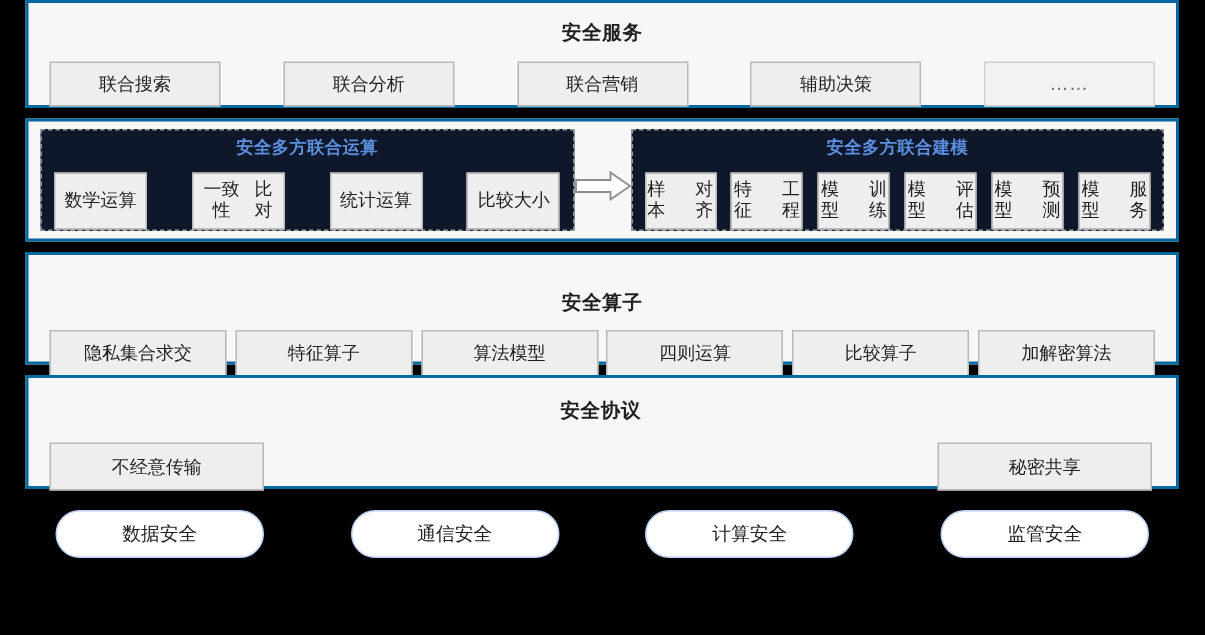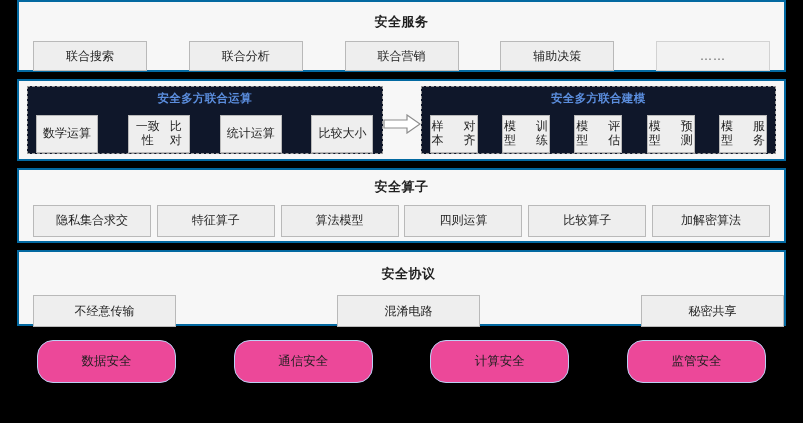--- a/index.html
+++ b/index.html
@@ -117,45 +117,45 @@
     flex: 1;
     display: flex;
     align-items: center;
     justify-content: center;
     position: relative;
     top: 4px;
   }
   .arrow-svg { display: block; }
 
   
-  #panel-operators { height: 75px; margin-top: 7px; padding: 4px 14px 0 14px; }
+  #panel-operators { height: 75px; margin-top: 7px; padding: 19px 14px 0 14px; }
   #panel-operators .panel-title { margin: 4px 0 12px 0; }
   #panel-operators .chip-row { height: 25px; }
   #panel-operators .chip { height: 32px; width: 118px; }
 
   
-  #panel-protocols { height: 76px; margin-top: 7px; padding: 8px 0 0 14px; }
+  #panel-protocols { height: 76px; margin-top: 7px; padding: 8px 16px 0 14px; }
   #panel-protocols .panel-title { margin: 5px 0 12px 0; }
   #panel-protocols .chip-row { height: 32px; }
   #panel-protocols .chip { height: 32px; width: 143px; }
 
   
   #pill-row {
     margin-top: 14px;
     display: flex;
     justify-content: space-between;
     align-items: center;
     padding: 0 20px;
     box-sizing: border-box;
   }
   .pill {
     width: 139px;
-    height: 43px;
+    height: 32px;
     border-radius: 16px;
-    background: #ec4899;
+    background: #ffffff;
     border: 1px solid #b9d0f4;
     box-sizing: border-box;
     display: flex;
     align-items: center;
     justify-content: center;
     font-size: 12.5px;
     color: #1f1f1f;
   }
 </style>
 </head>
@@ -203,20 +203,24 @@
         <path d="M1 6 H24 V1 L37 10 L24 19 V14 H1 Z" fill="#ffffff" stroke="#8d8d8d" stroke-width="1.2" stroke-linejoin="miter"></path>
       </svg>
     </div>
 
     <div class="dashed-group" id="group-model">
       <div class="dashed-title">安全多方联合建模</div>
       <div class="chip-row">
         <div class="chip">
           <span>样本</span>
           <span>对齐</span>
+        </div>
+        <div class="chip">
+          <span>特征</span>
+          <span>工程</span>
         </div>
         <div class="chip">
           <span>模型</span>
           <span>训练</span>
         </div>
         <div class="chip">
           <span>模型</span>
           <span>评估</span>
         </div>
         <div class="chip">
@@ -241,21 +245,20 @@
       <div class="chip">四则运算</div>
       <div class="chip">比较算子</div>
       <div class="chip">加解密算法</div>
     </div>
   </div>
 
   <div class="panel" id="panel-protocols">
     <div class="panel-title">安全协议</div>
     <div class="chip-row">
       <div class="chip">不经意传输</div>
-      <div class="chip">混淆电路</div>
       <div class="chip">秘密共享</div>
     </div>
   </div>
 
   <div id="pill-row">
     <div class="pill">数据安全</div>
     <div class="pill">通信安全</div>
     <div class="pill">计算安全</div>
     <div class="pill">监管安全</div>
   </div>

